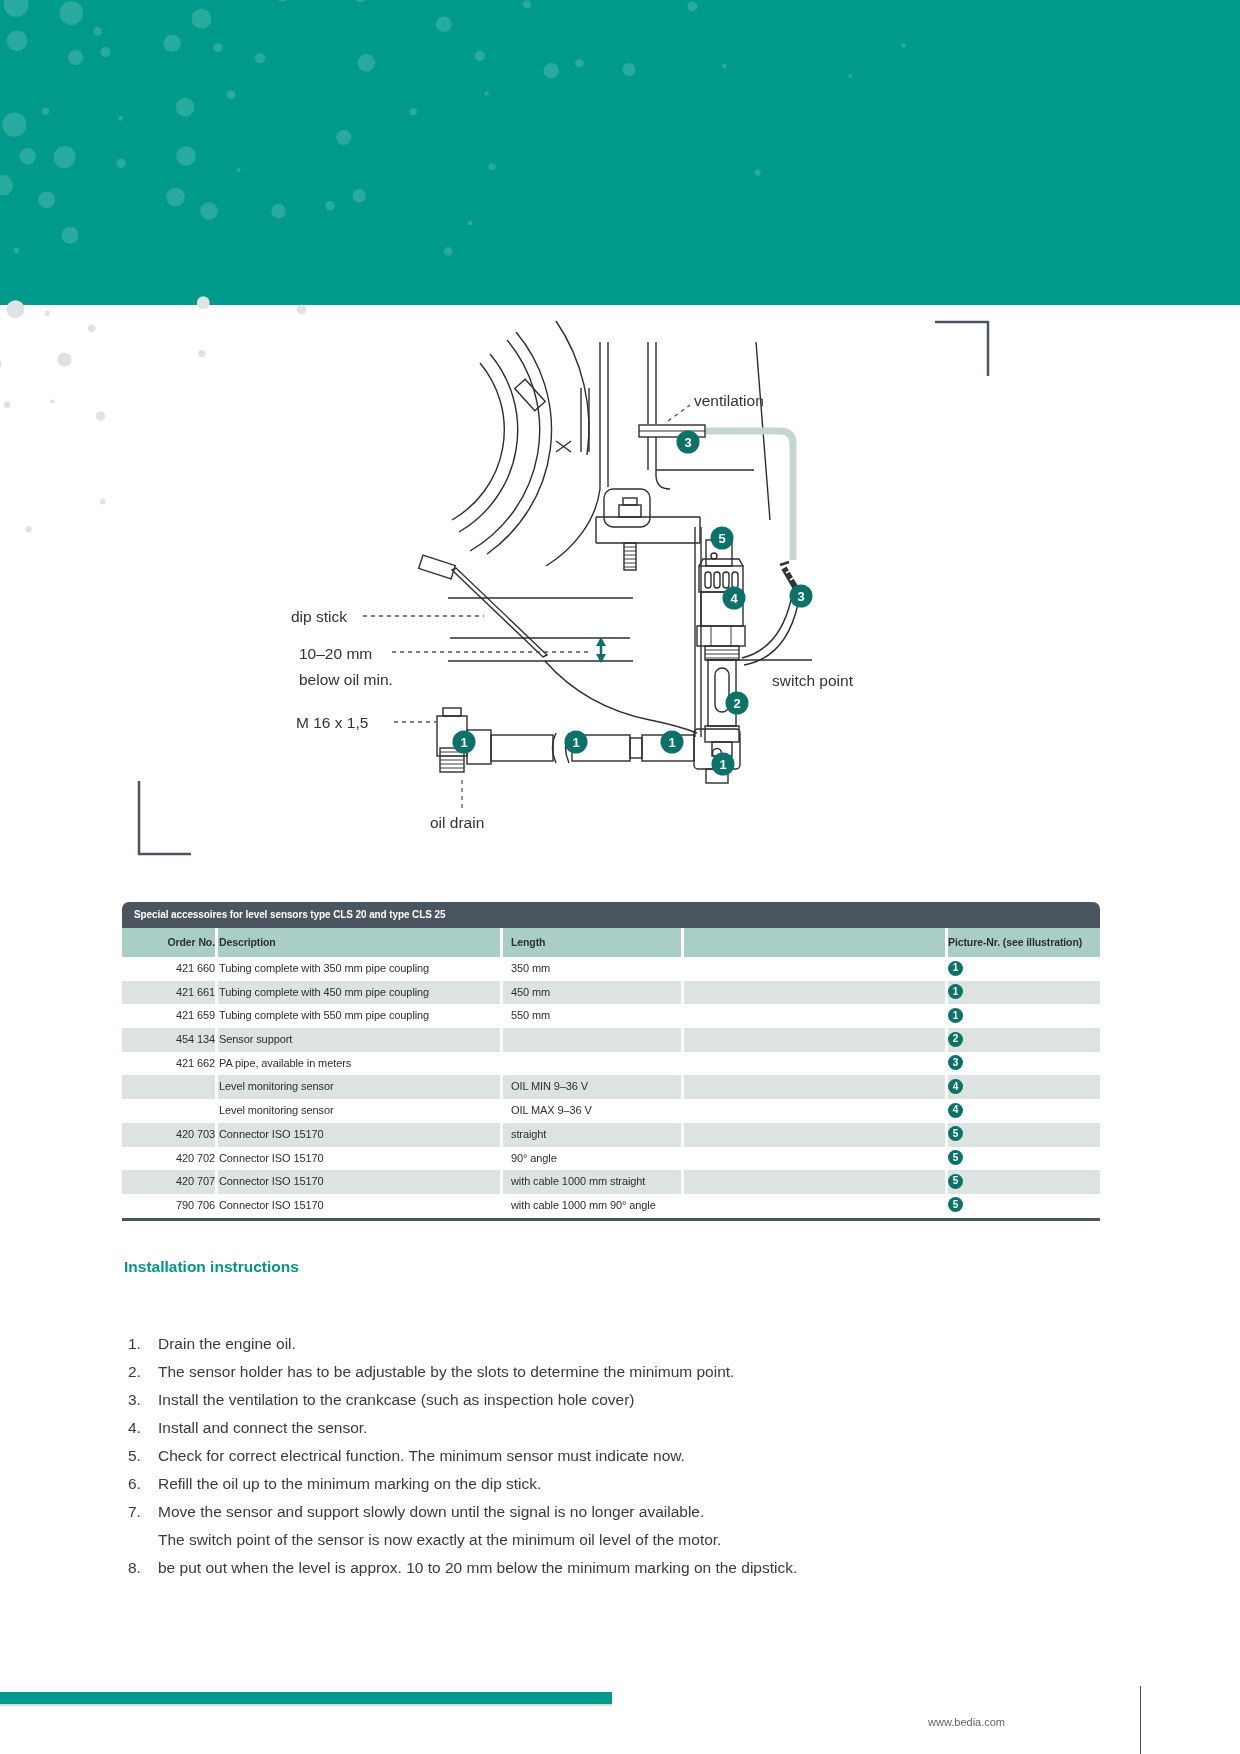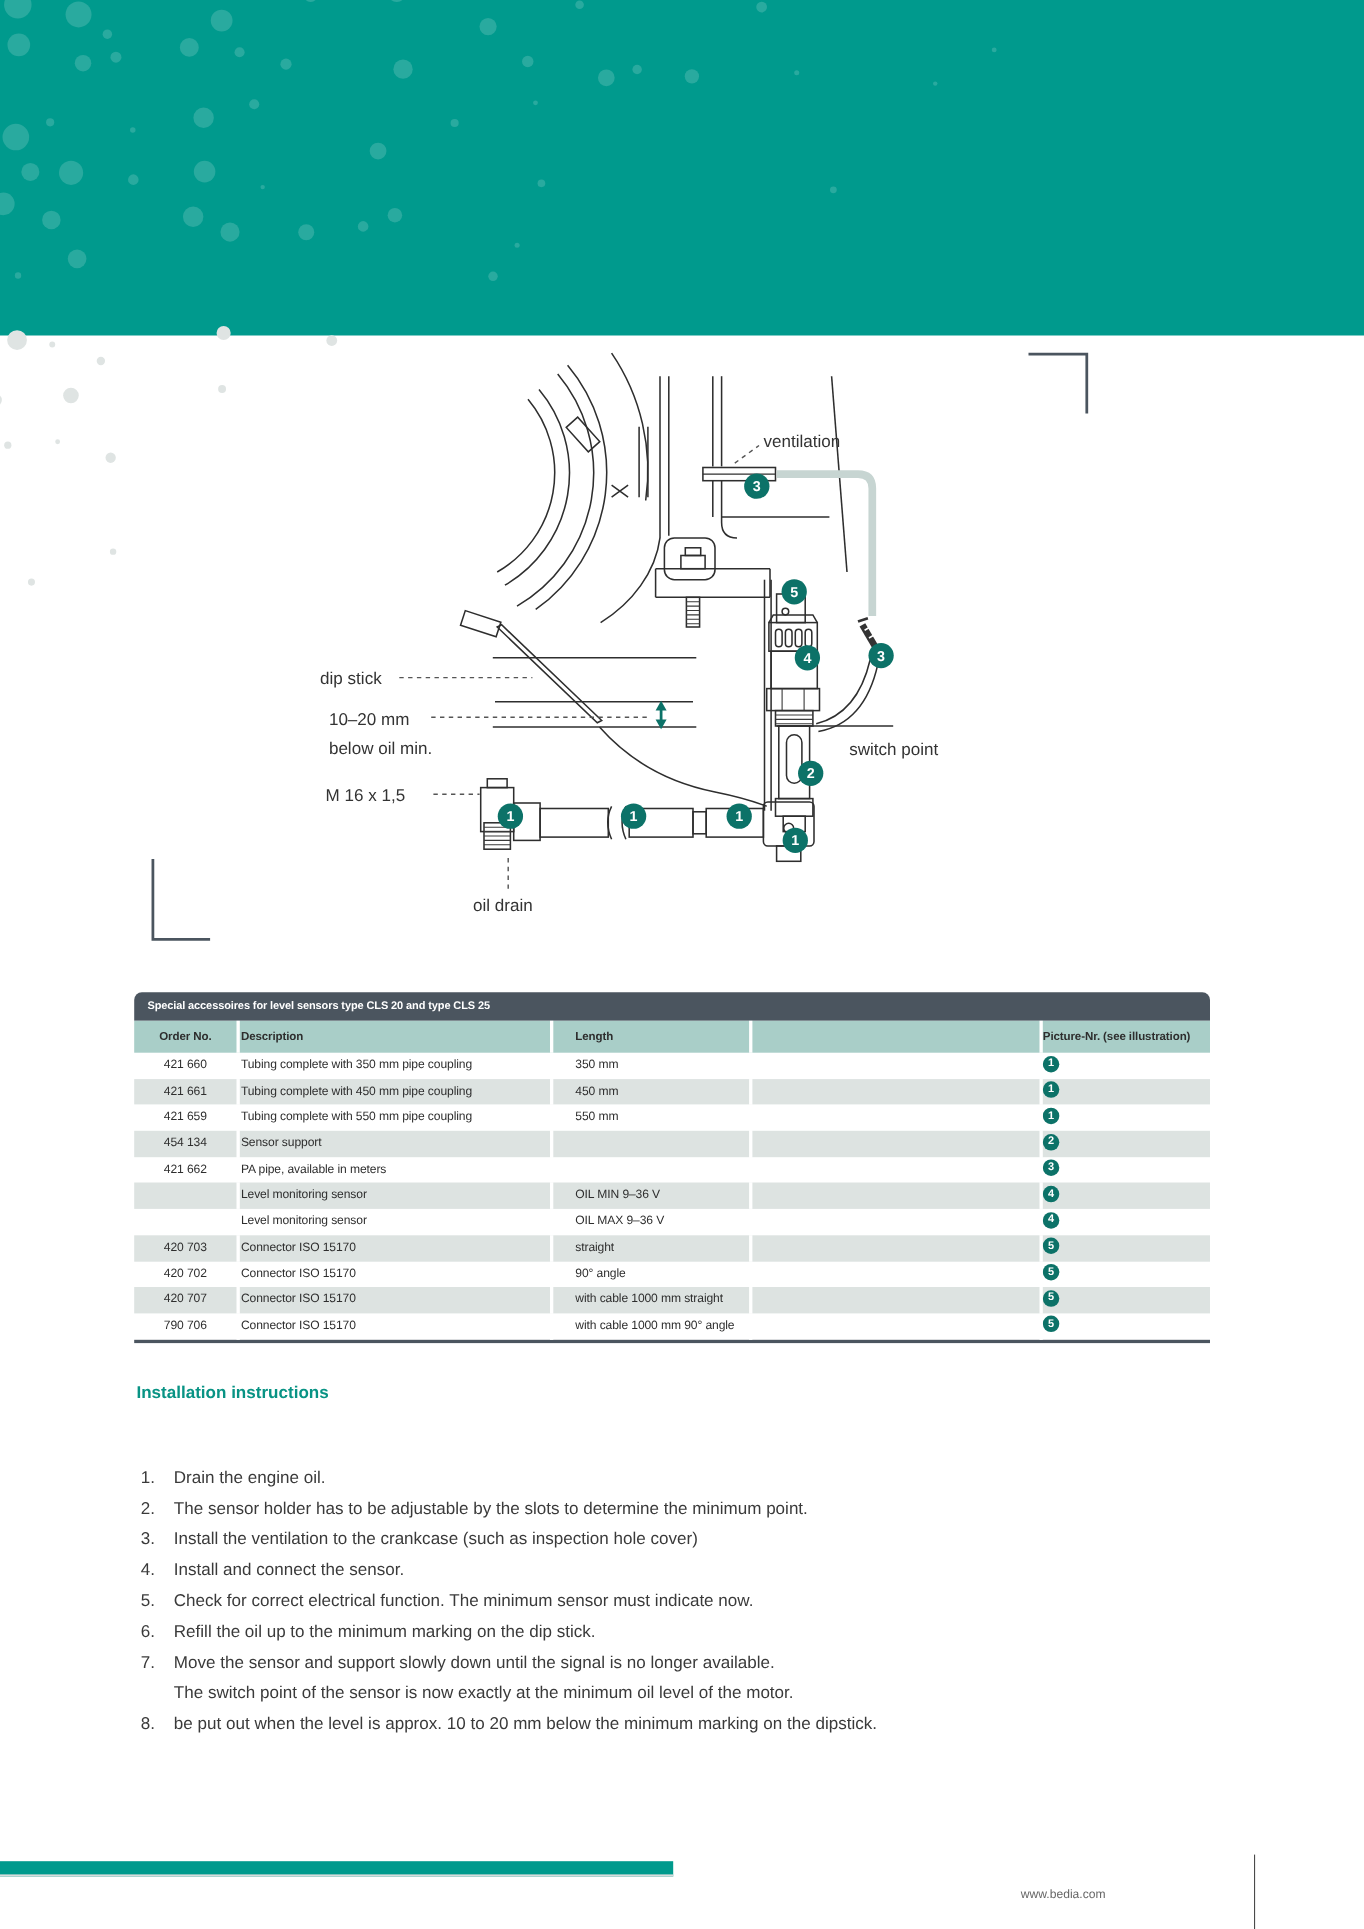--- a/index.html
+++ b/index.html
@@ -34,23 +34,23 @@
   .t-title{height:26px;line-height:26px;background:var(--slate);color:#fff;
            font-weight:bold;font-size:10px;padding-left:12px;border-radius:7px 7px 0 0}
   .t-head,.t-row{display:grid;grid-template-columns:93px 285px 181px 264px 155px}
   .t-head{background:var(--th-teal);height:29px;font-weight:bold;font-size:10.5px}
   .t-head .cell{line-height:29px}
   .t-row{height:23.7px}
   .t-row .cell{line-height:23.7px}
   .t-body .t-row:nth-child(even){background:var(--row-alt)}
   .cell{overflow:hidden;white-space:nowrap}
   .cell + .cell{border-left:3px solid #fff}
-  .c-order{text-align:center}
+  .c-order{text-align:right}
   .c-desc{padding-left:1px}
-  .c-len{padding-left:20px}
+  .c-len{padding-left:8px}
   .c-pic{text-align:left}
   .t-body{border-bottom:3px solid var(--slate)}
   .badge{display:inline-flex;align-items:center;justify-content:center;width:15px;height:15px;
          border-radius:50%;background:var(--teal-dark);color:#fff;font-size:10px;font-weight:bold;
          vertical-align:middle;margin-top:-2px}
 
   
   .instr-head{position:absolute;left:124px;top:1258px;color:#089384;font-weight:bold;font-size:15.5px}
   .instr{position:absolute;left:128px;top:1330px;width:980px;font-size:15.5px;color:#3a3a3a}
   .instr .item{display:flex}

